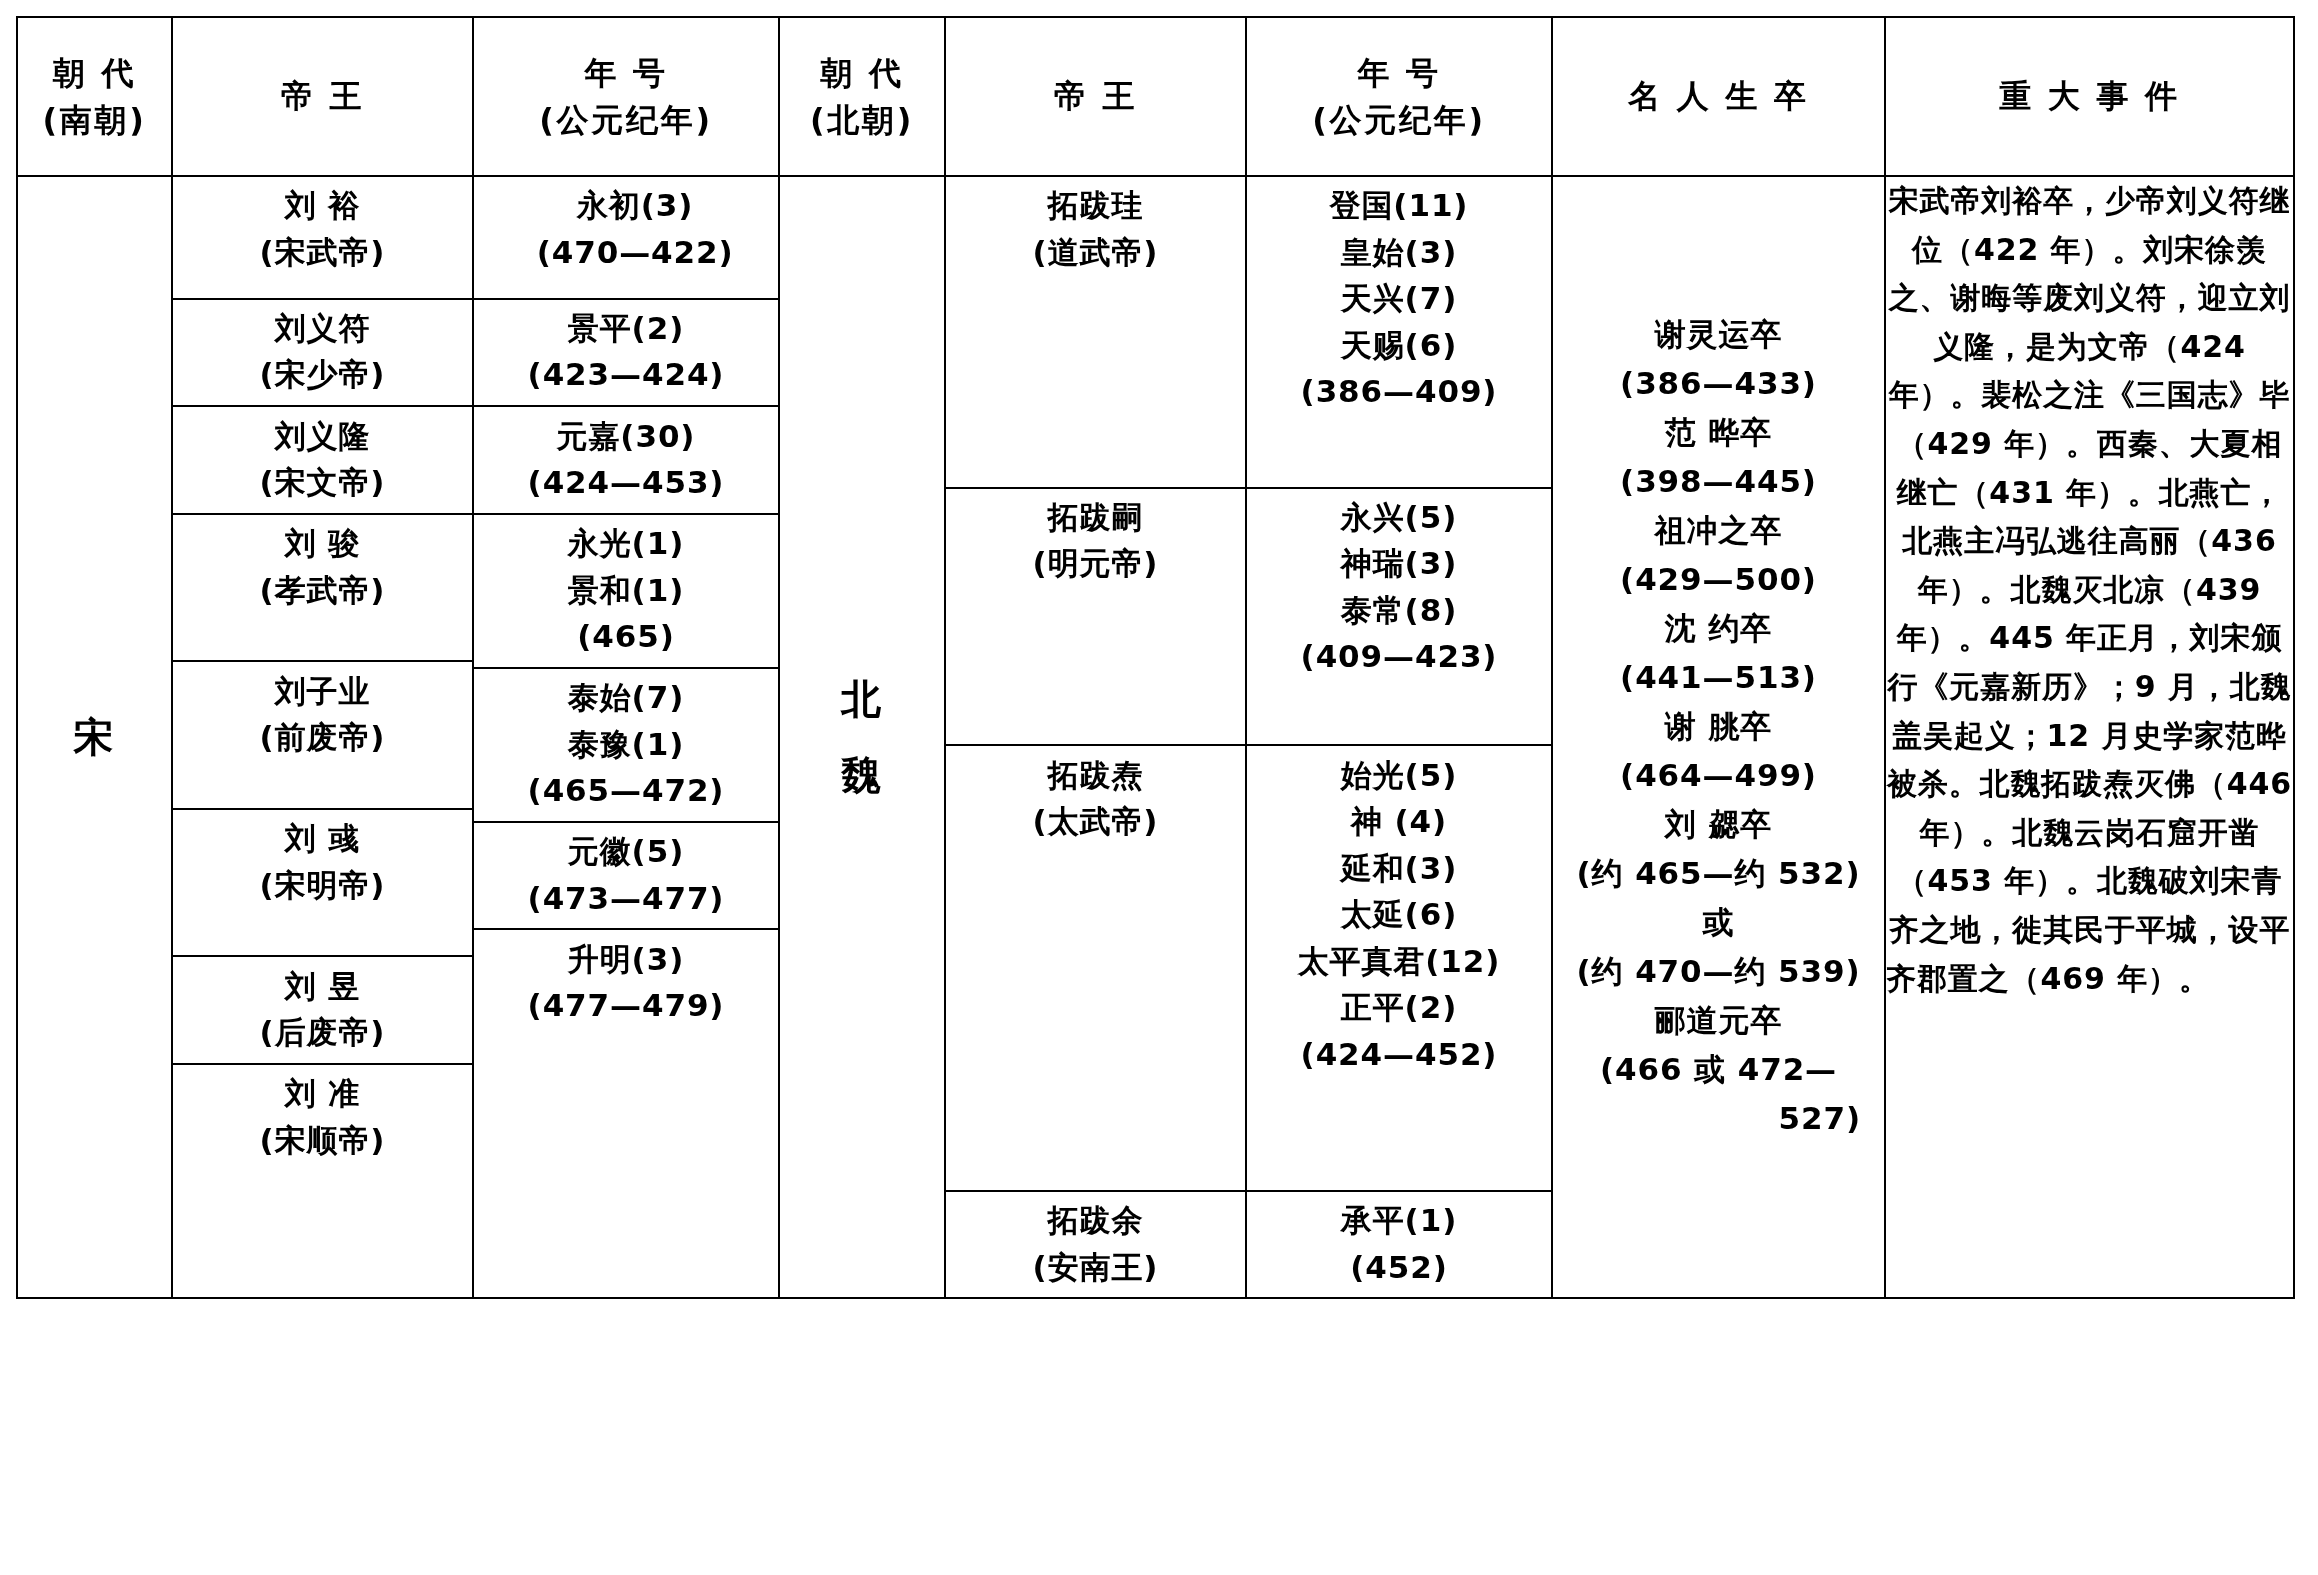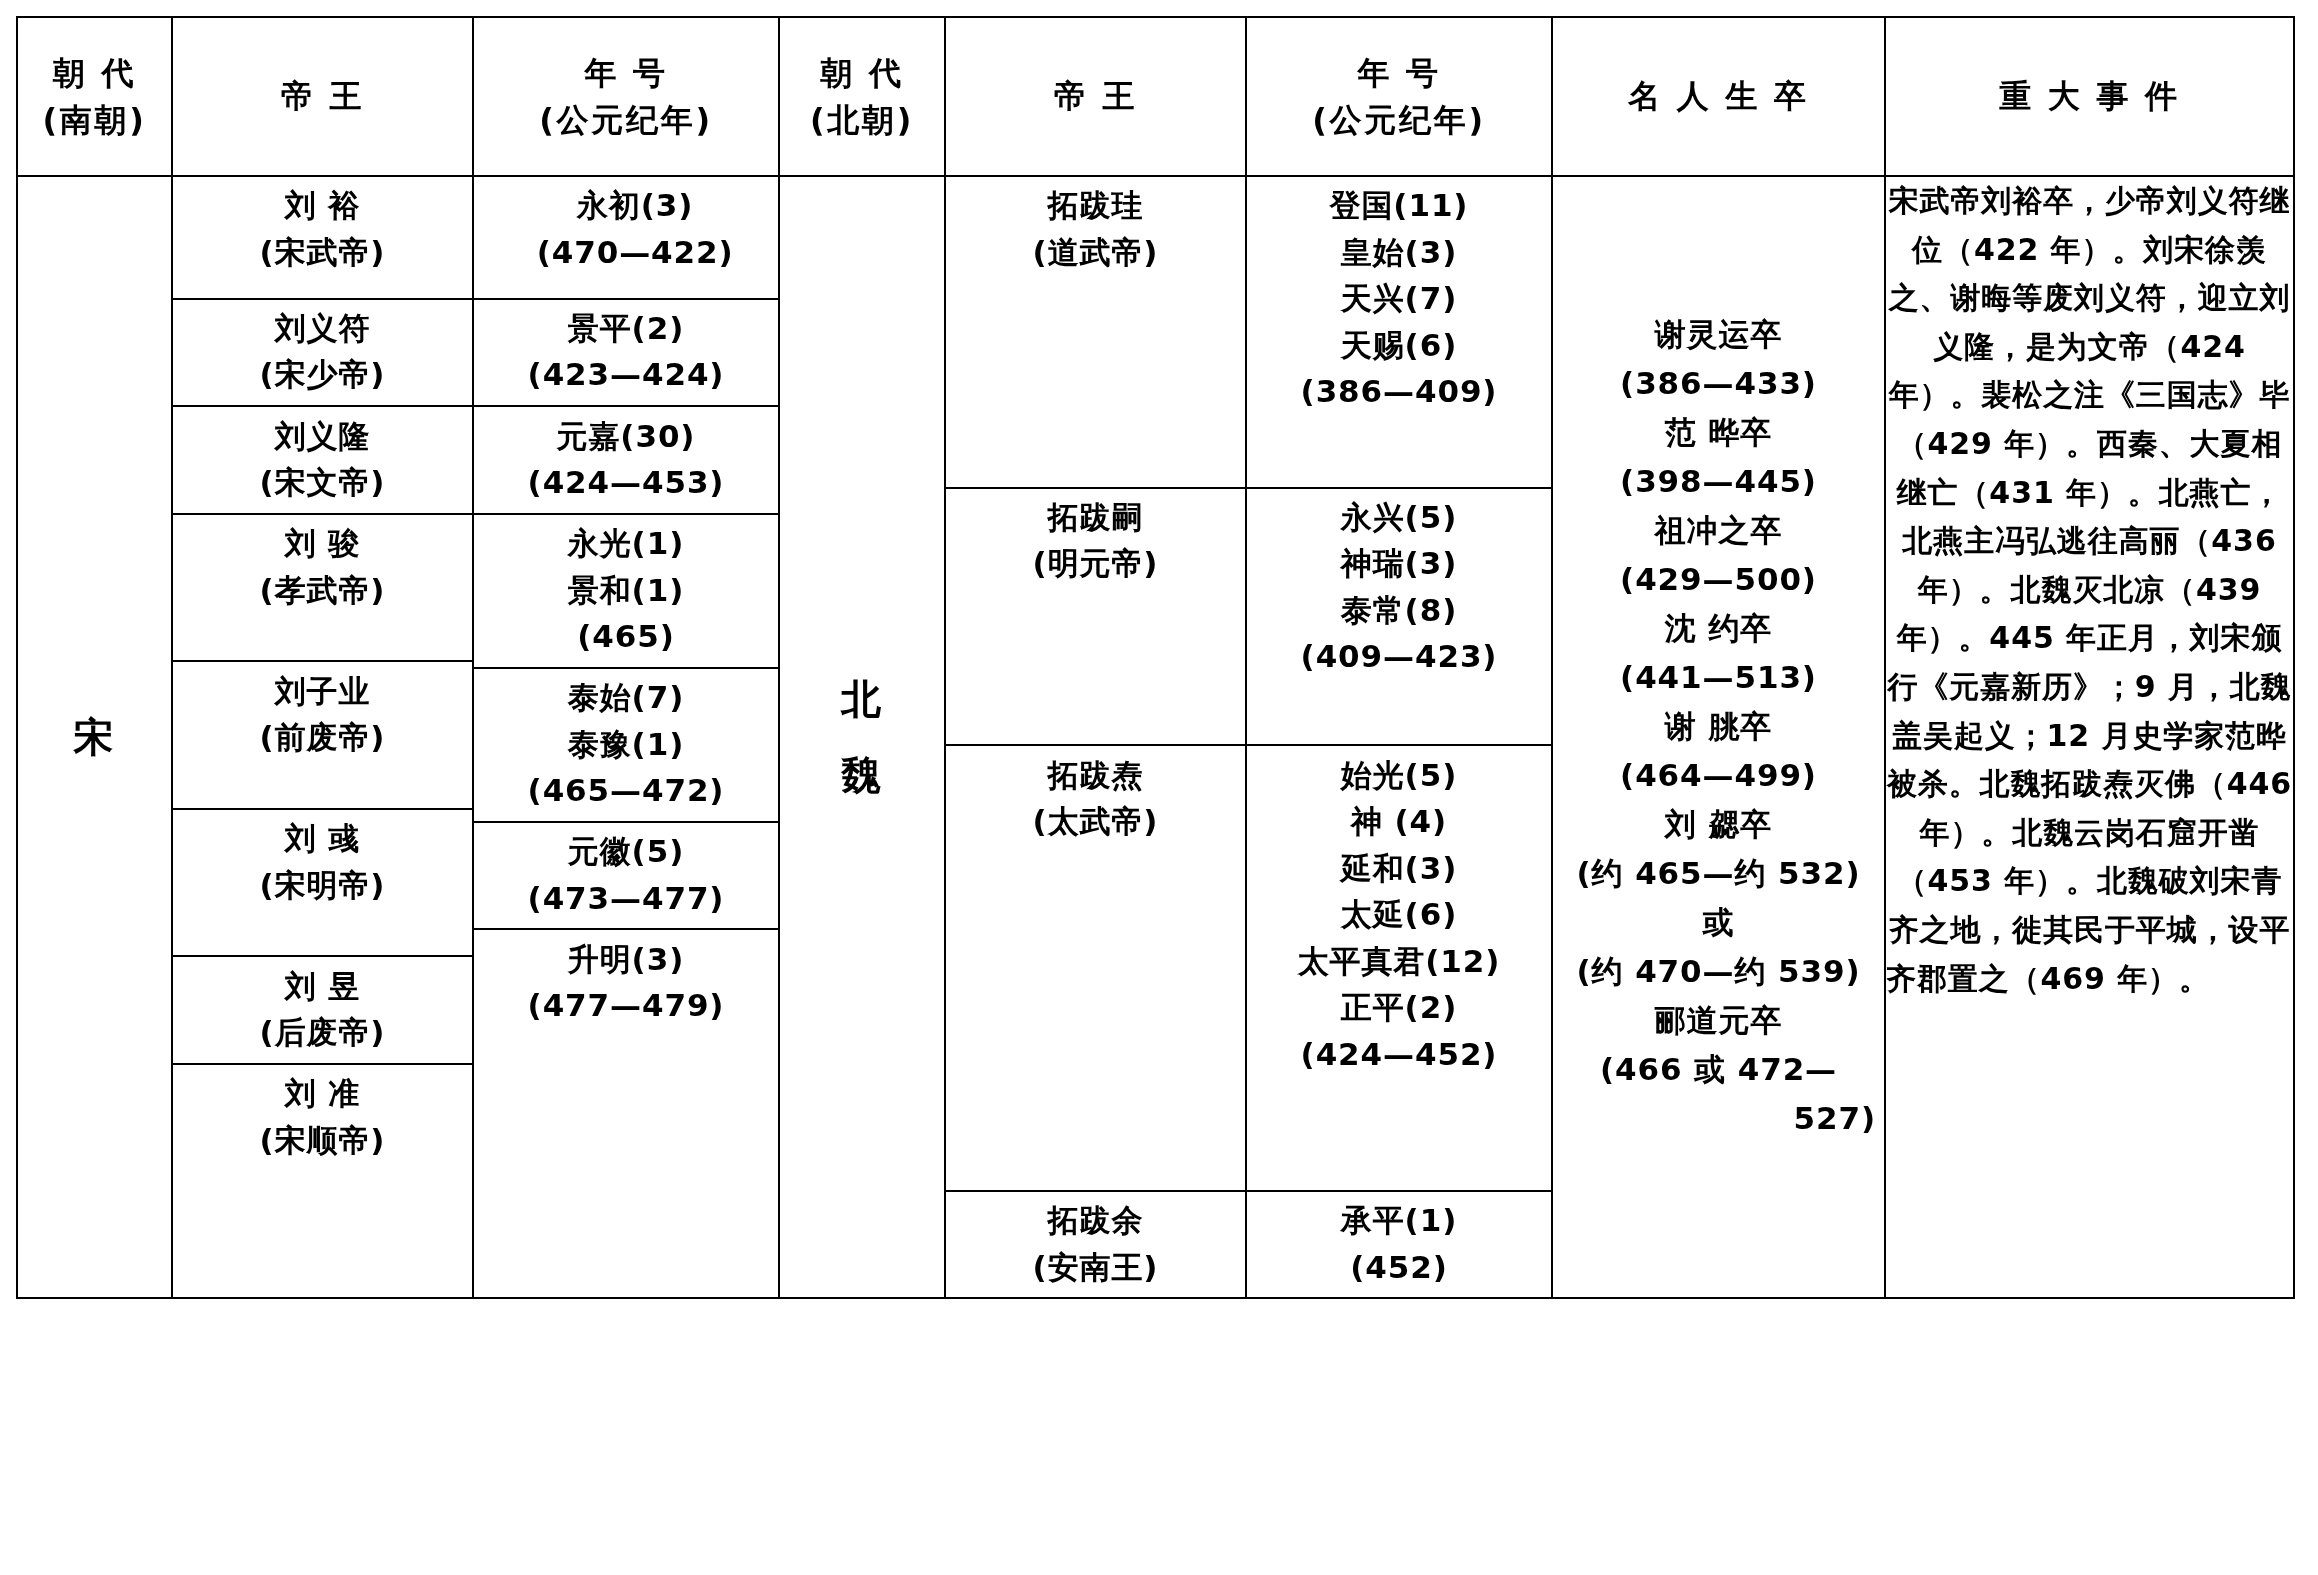--- a/index.html
+++ b/index.html
@@ -98,21 +98,21 @@
   .events {
     text-align: justify;
     text-align-last: left;
     font-size: 30px;
     line-height: 1.62;
     letter-spacing: 0.9px;
     padding: 10.8px 12.6px 9px 12.6px;
     font-weight: bold;
   }
   .people-line { display: block; }
-  .ralign { text-align: right; display: block; padding-right: 8px; }
+  .ralign { text-align: right; display: block; padding-right: 23px; }
   .nowrap { white-space: nowrap; }
 </style>
 </head>
 <body>
 
 <div class="page">
   <table class="hist">
     <colgroup>
       <col class="c-dyn-s">
         <col class="c-emp-s">

